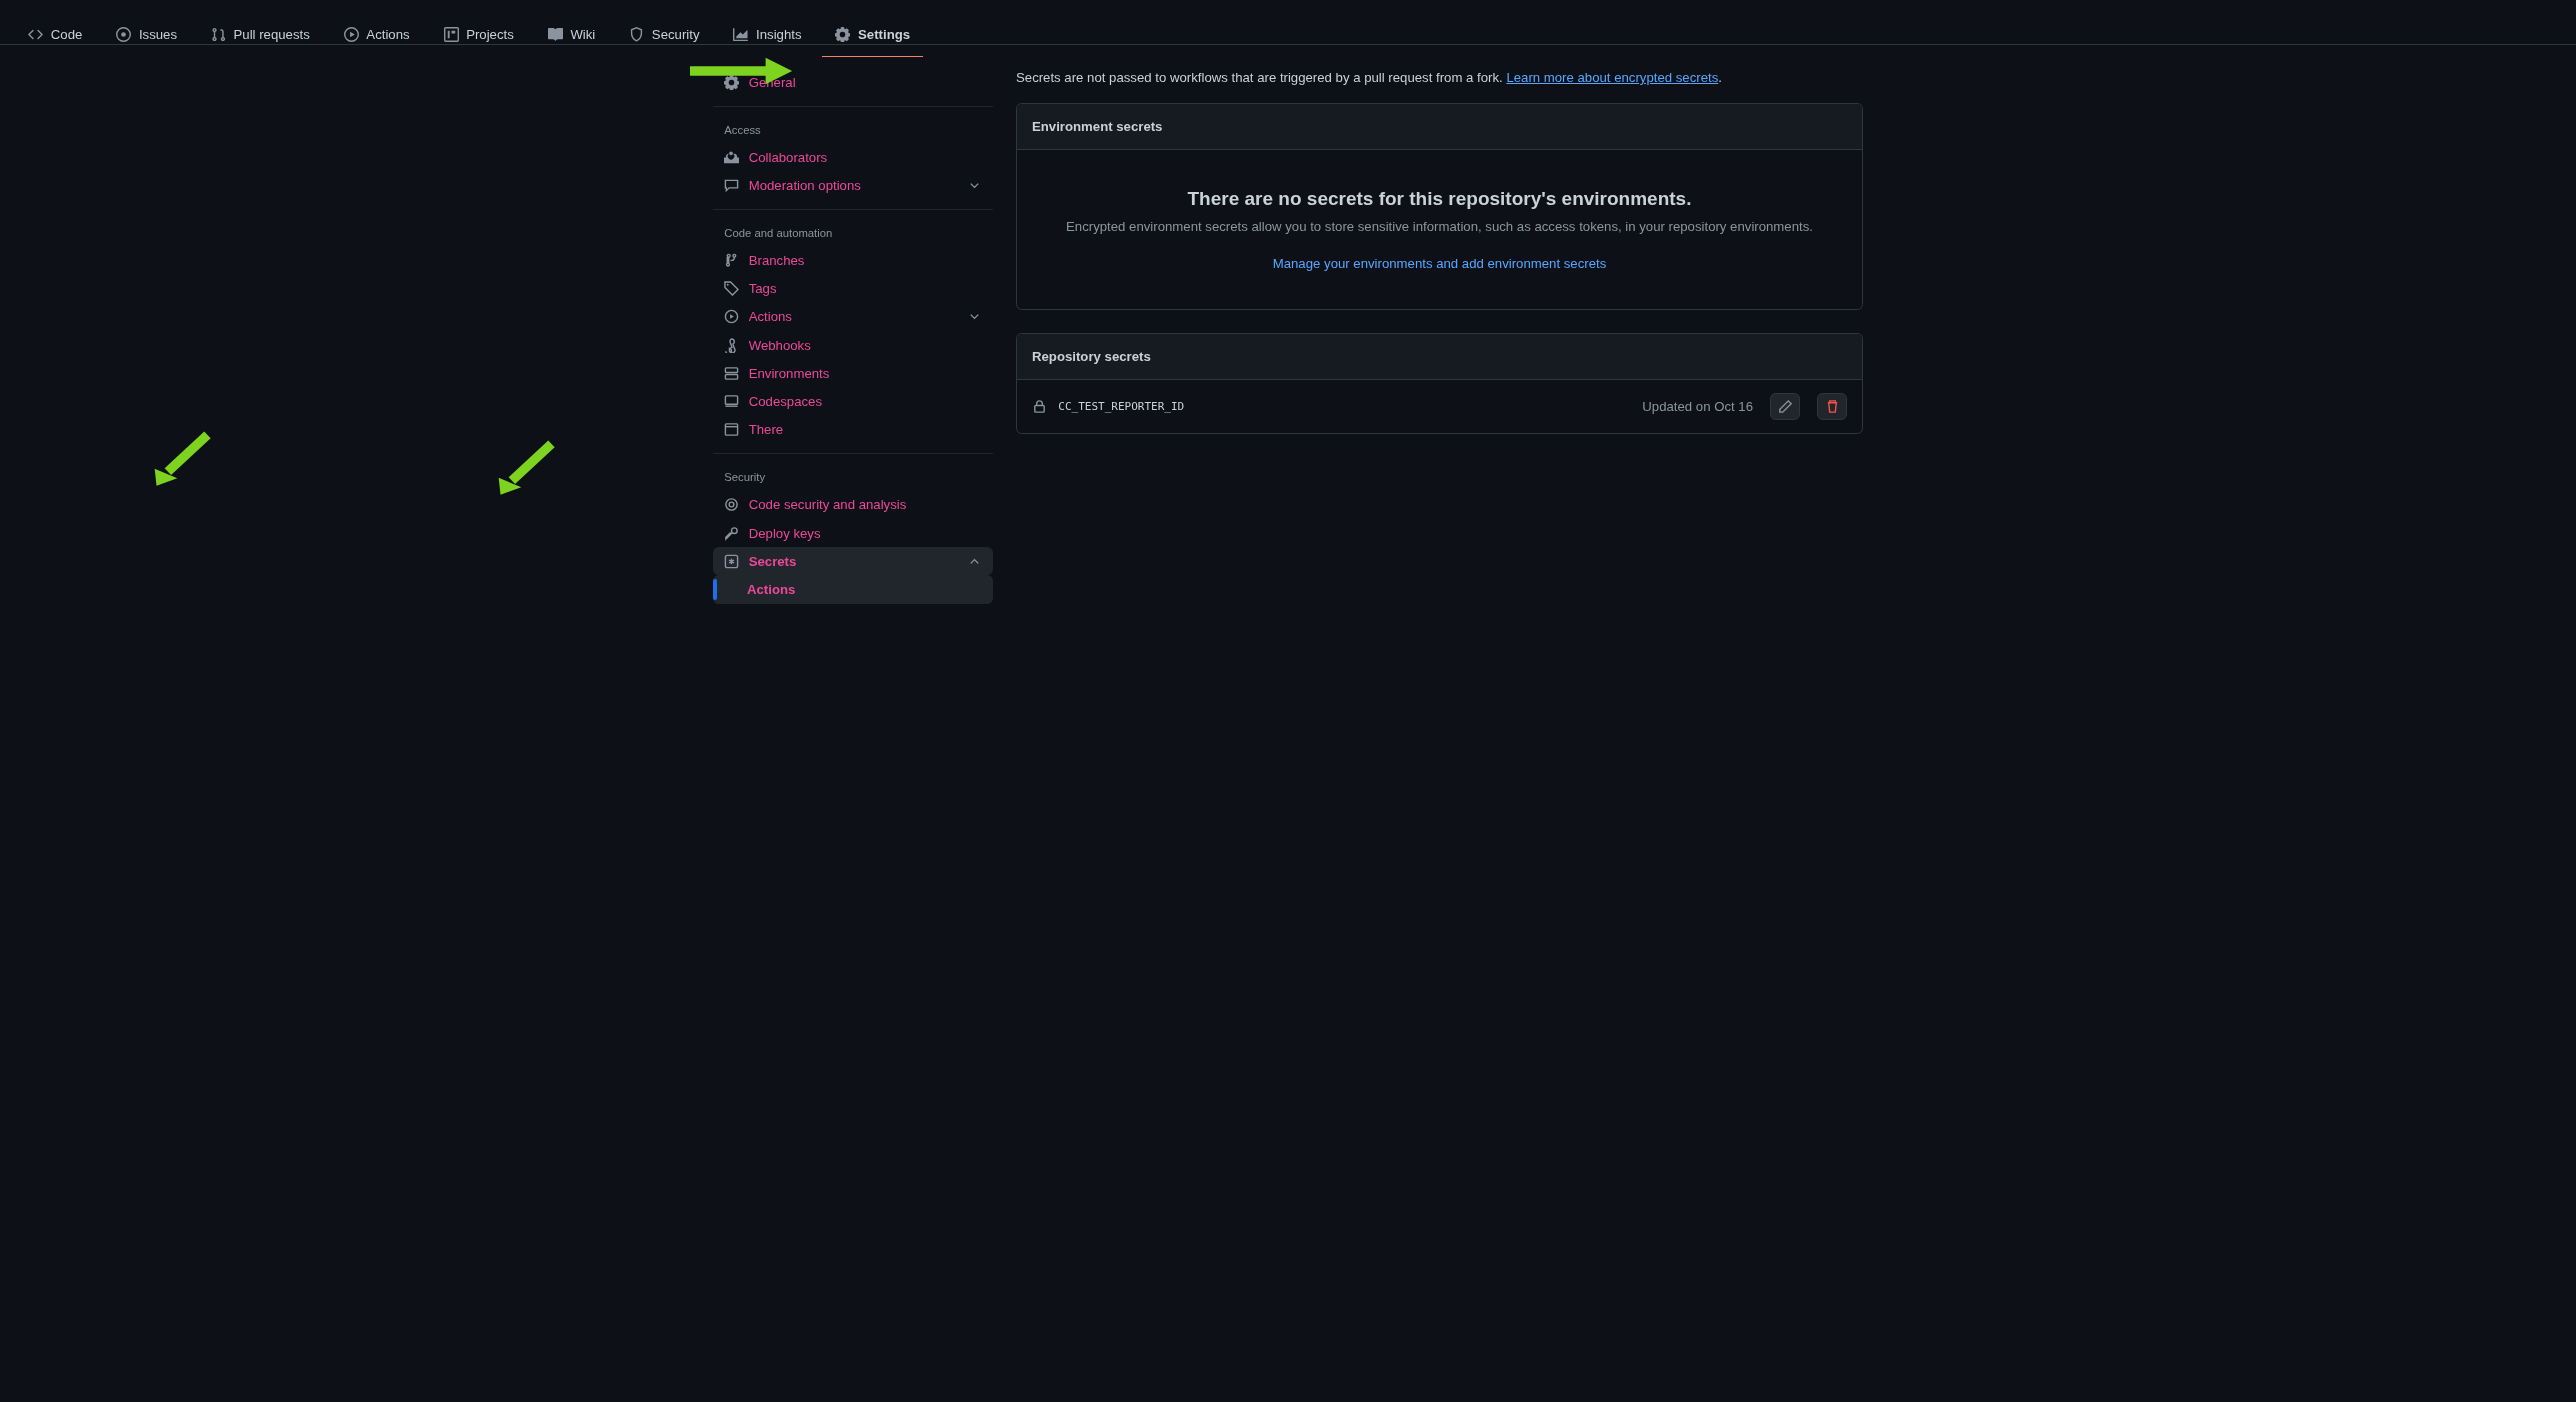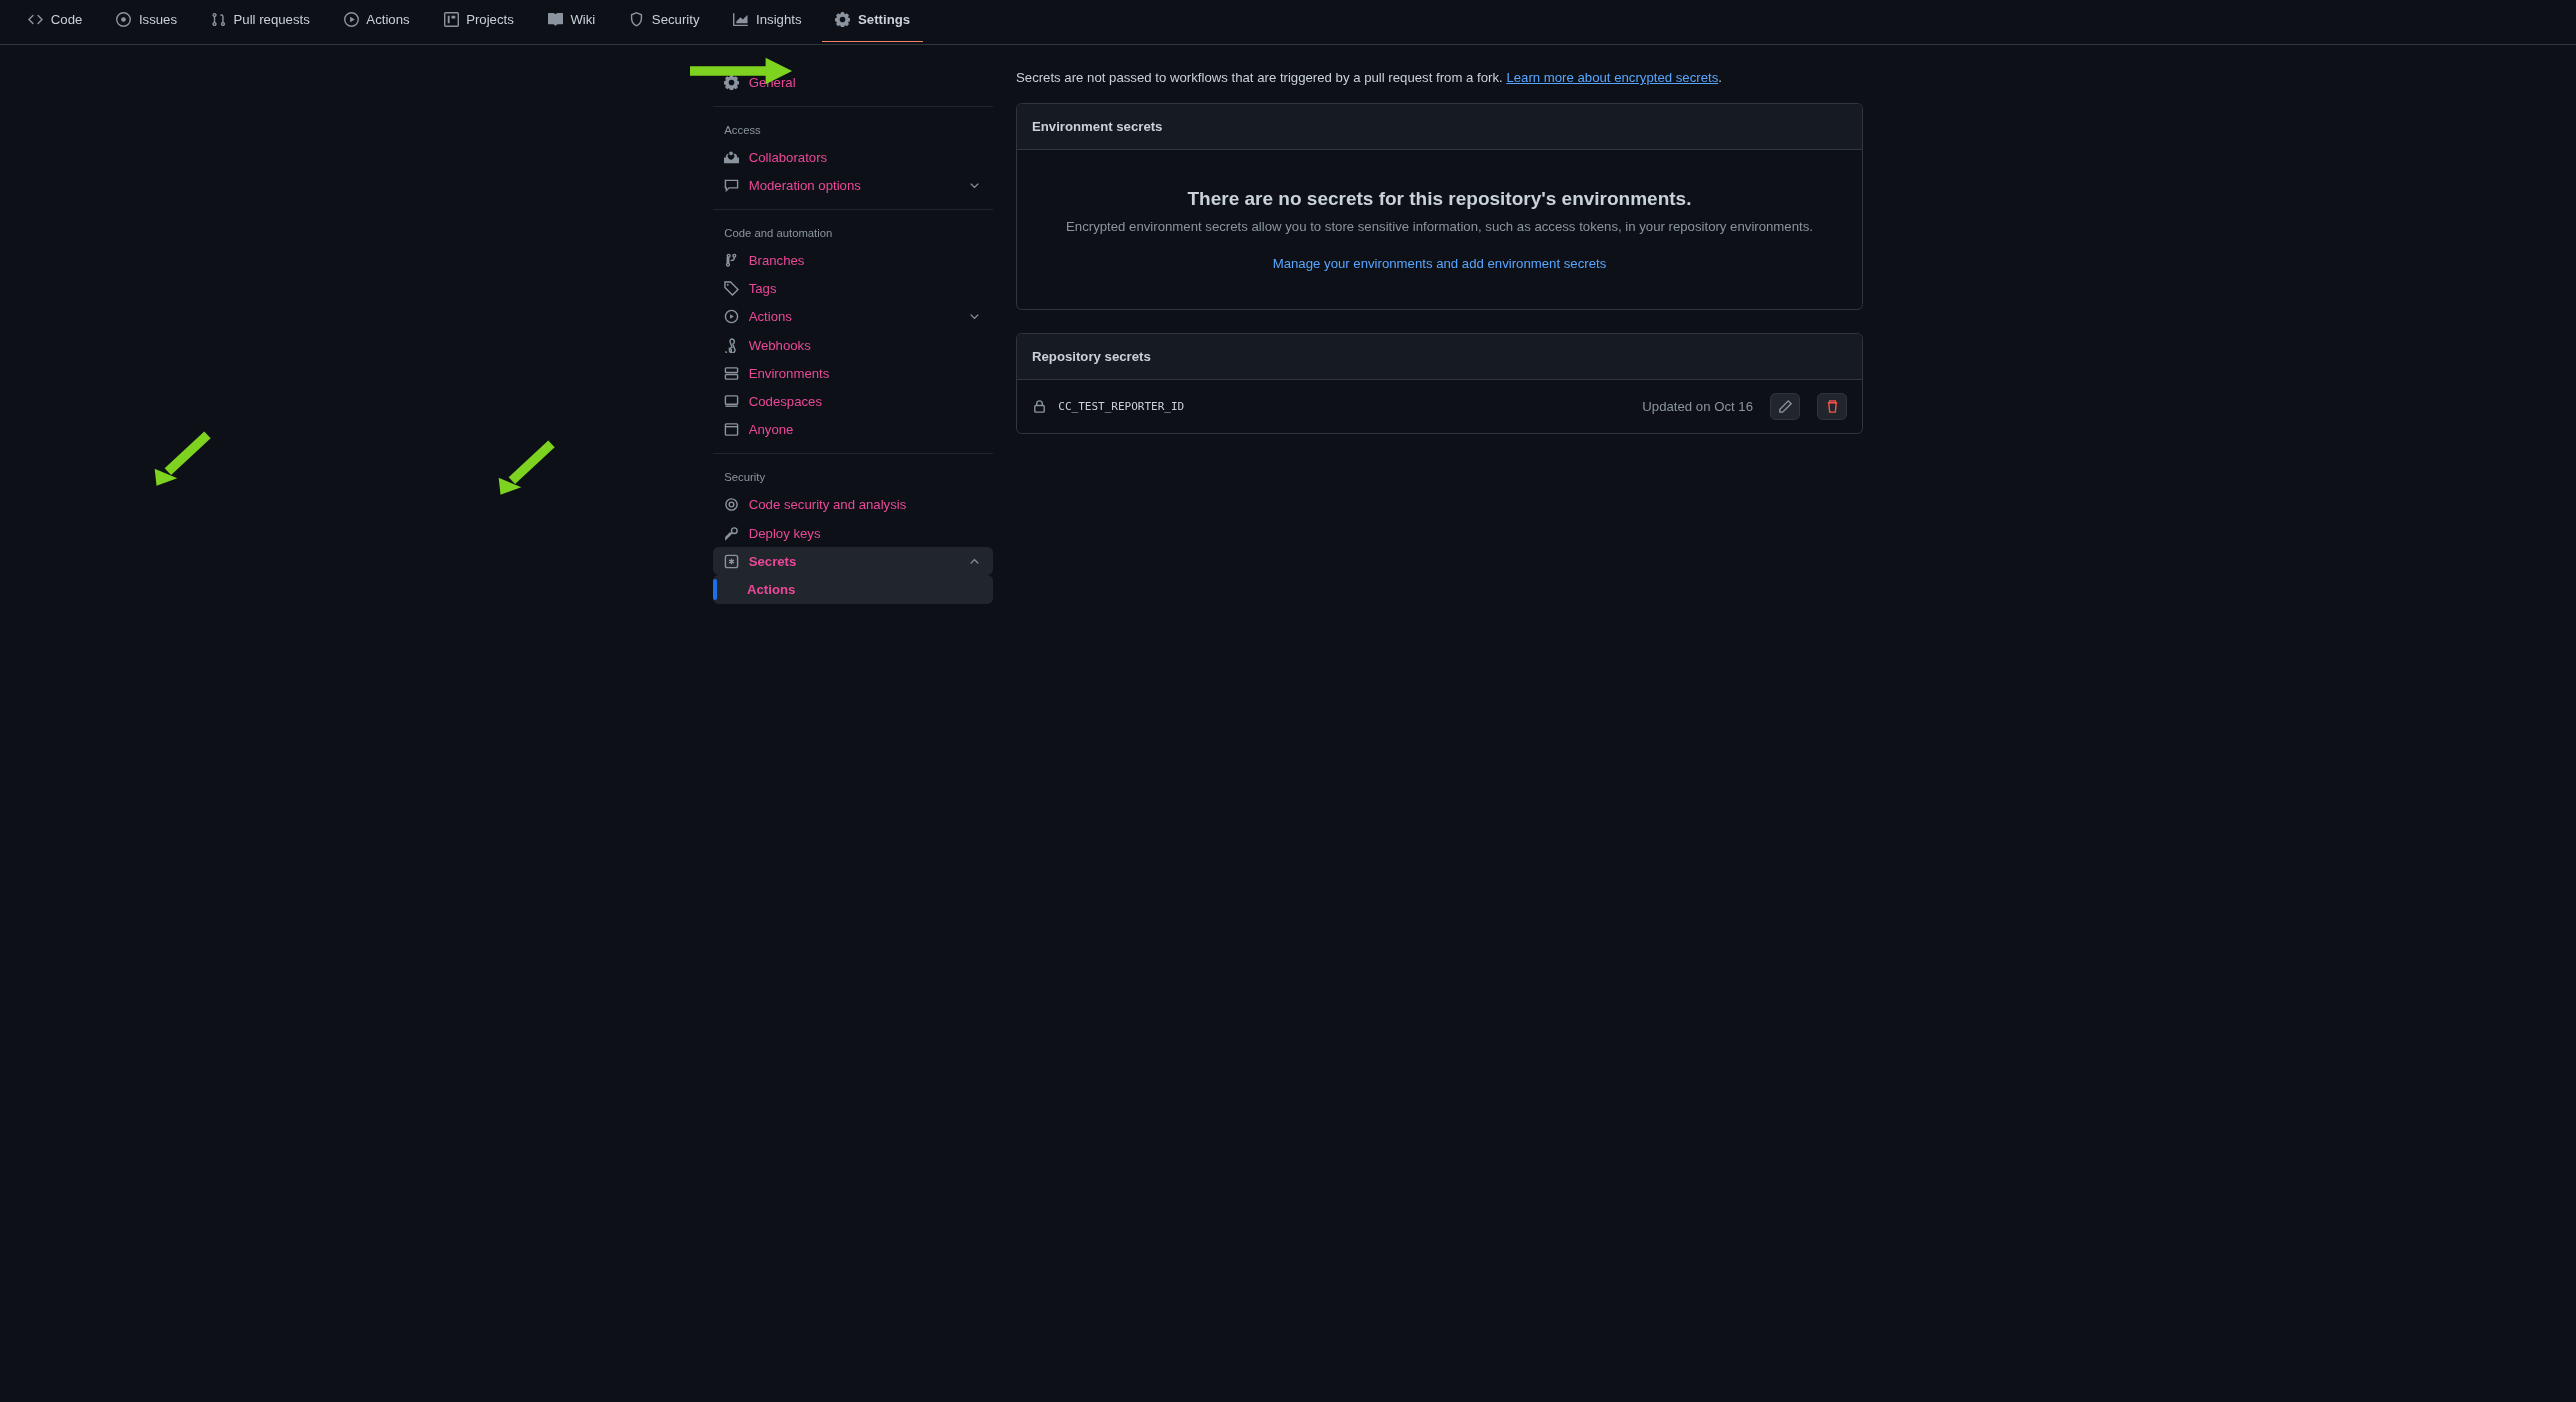--- a/index.html
+++ b/index.html
@@ -4,22 +4,22 @@
 <style>
   * { margin: 0; padding: 0; box-sizing: border-box; }
   body {
     background: #0d1117;
     color: #c9d1d9;
     font-family: -apple-system, BlinkMacSystemFont, "Segoe UI", Helvetica, Arial, sans-serif;
     font-size: 13.2px;
   }
   .repo-nav {
     display: flex;
-    align-items: flex-end;
-    padding: 2px 15px;
+    align-items: flex-start;
+    padding: 12px 15px;
     border-bottom: 0.9px solid #30363d;
     height: 45px;
     gap: 7.6px;
   }
   .repo-nav-item {
     display: flex;
     align-items: center;
     gap: 7.6px;
     padding: 7.6px 13.2px;
     color: #c9d1d9;
@@ -275,21 +275,21 @@
           <rect x="1.5" y="2" width="13" height="9" rx="1" fill="none" stroke="#8b949e" stroke-width="1.5"></rect>
           <path d="M1.5 13h13" stroke="#8b949e" stroke-width="1.5"></path>
         </svg>
       <span>Codespaces</span>
     </div>
     <div class="side-item">
       <svg class="icon" width="15" height="15" viewBox="0 0 16 16">
           <rect x="1.5" y="2" width="13" height="12" rx="1" fill="none" stroke="#8b949e" stroke-width="1.5"></rect>
           <path d="M1.5 5h13" stroke="#8b949e" stroke-width="1.5"></path>
         </svg>
-      <span>Anyone</span>
+      <span>There</span>
     </div>
     <hr class="side-divider">
     <div class="side-group-title">Security</div>
     <div class="side-item">
       <svg class="icon" width="15" height="15" viewBox="0 0 16 16">
           <circle cx="8" cy="8" r="6" fill="none" stroke="#8b949e" stroke-width="1.5"></circle>
           <circle cx="8" cy="8" r="2.5" fill="none" stroke="#8b949e" stroke-width="1.5"></circle>
         </svg>
       <span>Code security and analysis</span>
     </div>

